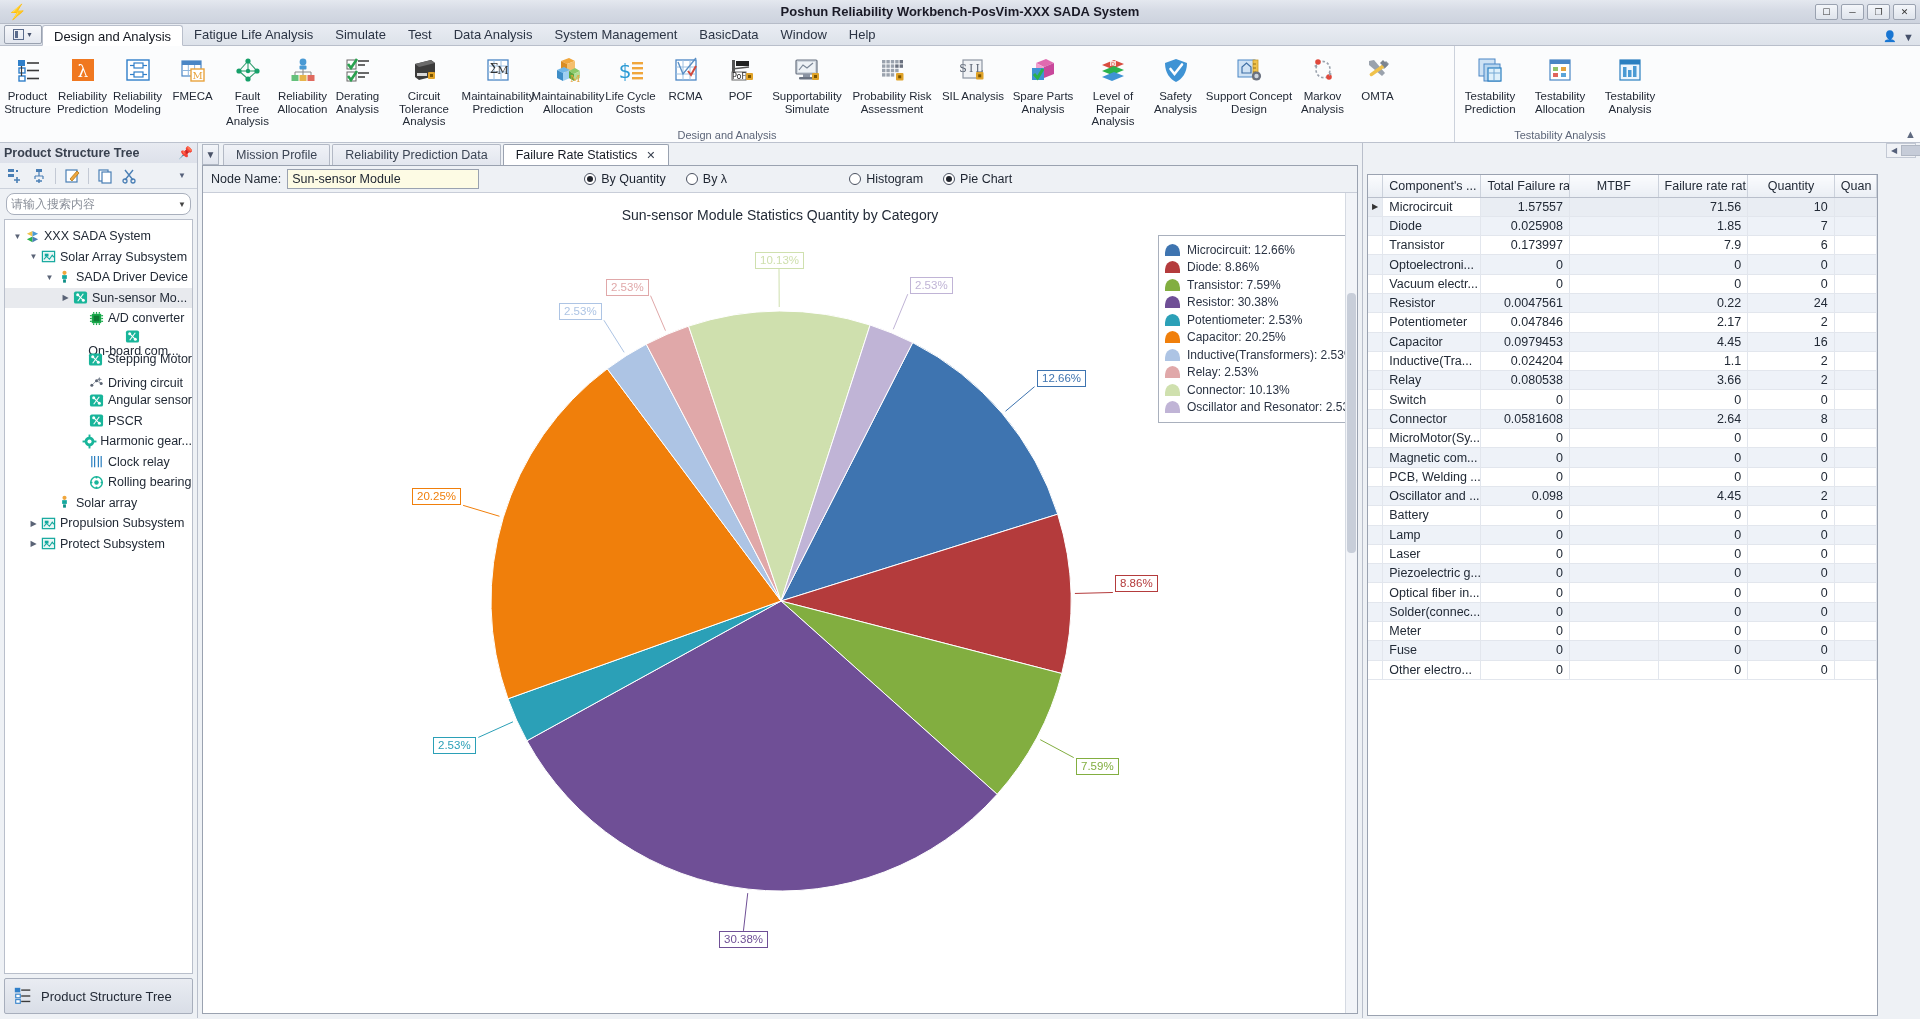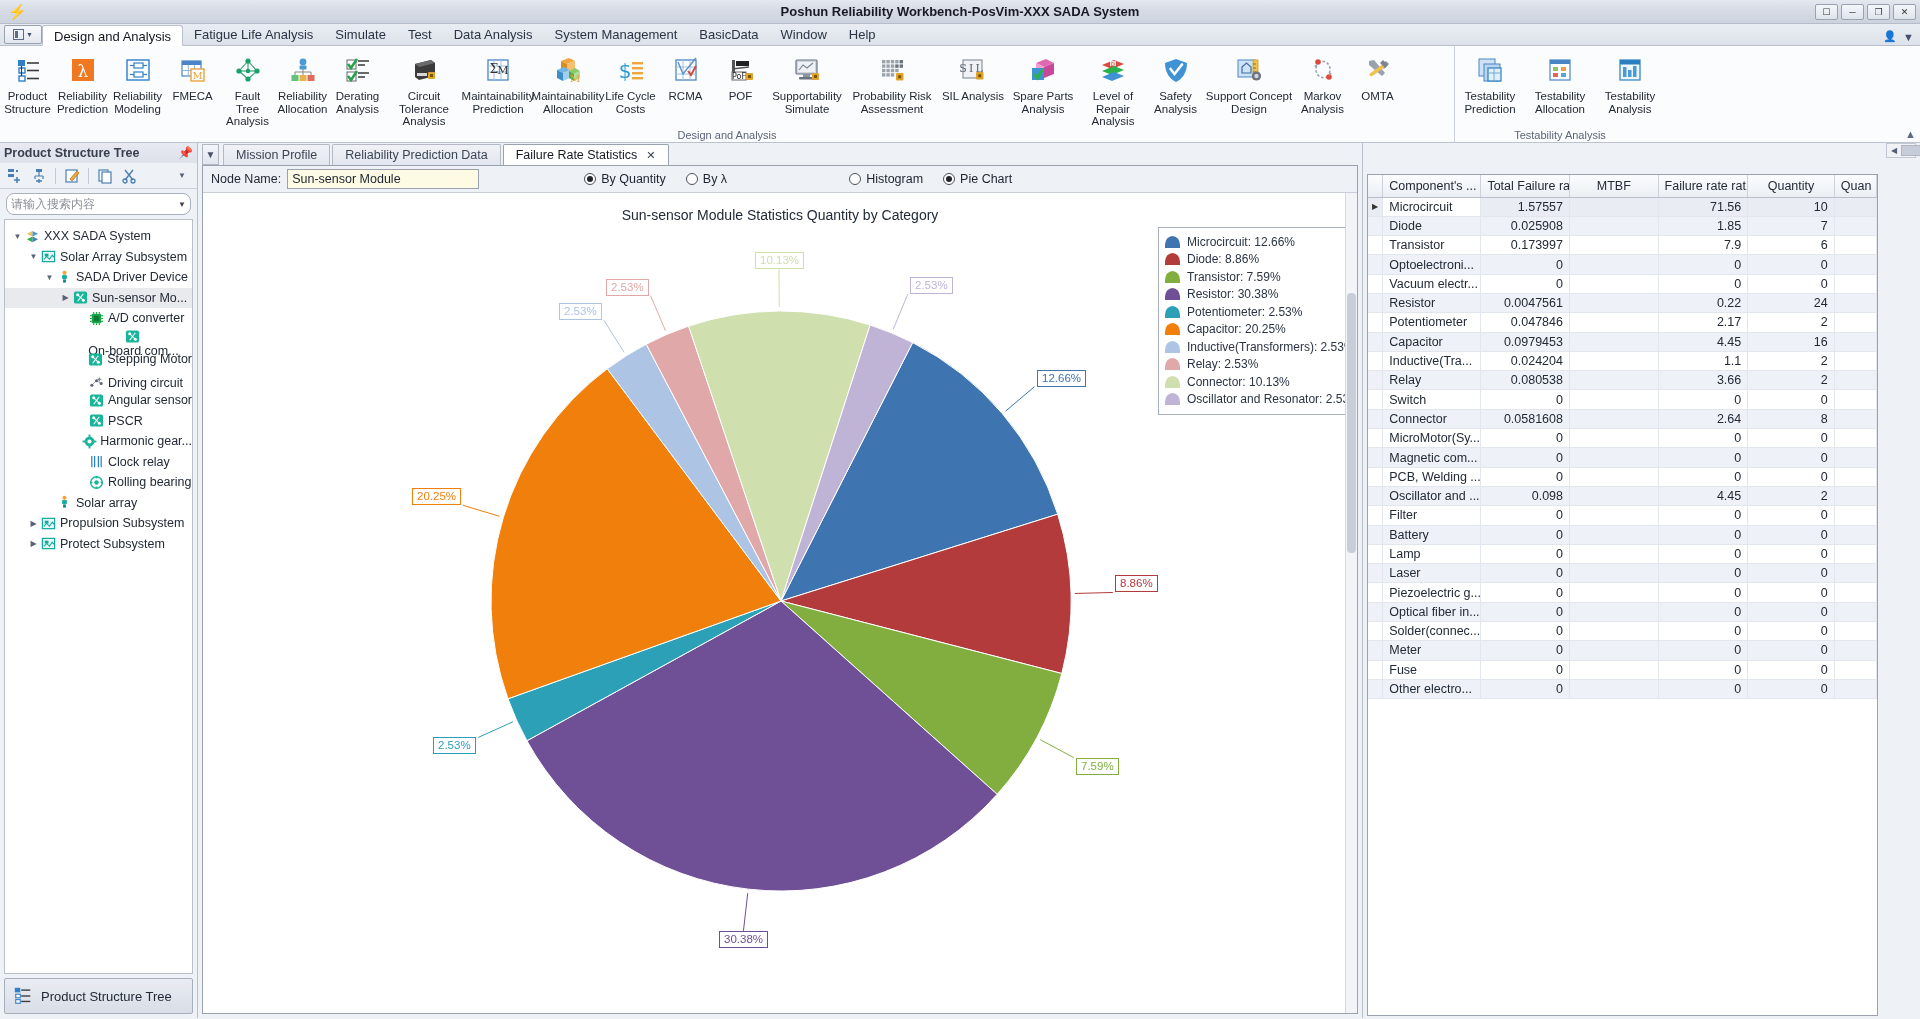--- a/index.html
+++ b/index.html
@@ -165,21 +165,21 @@
   .radio-group { display:flex; align-items:center; gap: 6px; }
   .radio { display:flex; align-items:center; gap:5px; font-size:12.5px; color:#1d2430; margin-right: 14px;}
   .rdot { width:12px; height:12px; border-radius:50%; border:1.4px solid #4a5160; background:#fff; display:flex; align-items:center; justify-content:center;}
   .rdot.on:after { content:""; width:6px; height:6px; border-radius:50%; background:#20242c; }
   #chartwrap { flex:1; position:relative; background:#fff; overflow:hidden; }
   #charttitle {
     position:absolute; top:14px; width:100%; text-align:center;
     font-size:14px; color:#222a36;
   }
   #legendbox {
-    position:absolute; left:955px; top:34px;
+    position:absolute; left:955px; top:42px;
     border:1px solid #a9b0bd; background:#fff; padding:5px 7px 6px 6px;
     display:flex; flex-direction:column; gap:0px;
   }
   .legrow { display:flex; align-items:center; height:17.5px; font-size:12px; color:#2b3444; white-space:nowrap;}
   .legswatch {
     width:15px; height:12px; margin-right:7px; border-radius: 12px 12px 0 0 / 14px 14px 0 0;
   }
   .callout {
     position:absolute; font-size:11.5px; padding:1px 4px; background:#fff;
     border:1px solid #999; white-space:nowrap; line-height:13px;
@@ -1207,29 +1207,20 @@
               <td class="marker"></td>
               <td class="nm">Oscillator and ...</td>
               <td class="num">0.098</td>
               <td class=""></td>
               <td class="num">4.45</td>
               <td class="num">2</td>
               <td class=""></td>
             </tr>
             <tr>
               <td class="marker"></td>
-              <td class="nm">Filter</td>
-              <td class="num">0</td>
-              <td class=""></td>
-              <td class="num">0</td>
-              <td class="num">0</td>
-              <td class=""></td>
-            </tr>
-            <tr>
-              <td class="marker"></td>
               <td class="nm">Battery</td>
               <td class="num">0</td>
               <td class=""></td>
               <td class="num">0</td>
               <td class="num">0</td>
               <td class=""></td>
             </tr>
             <tr>
               <td class="marker"></td>
               <td class="nm">Lamp</td>

